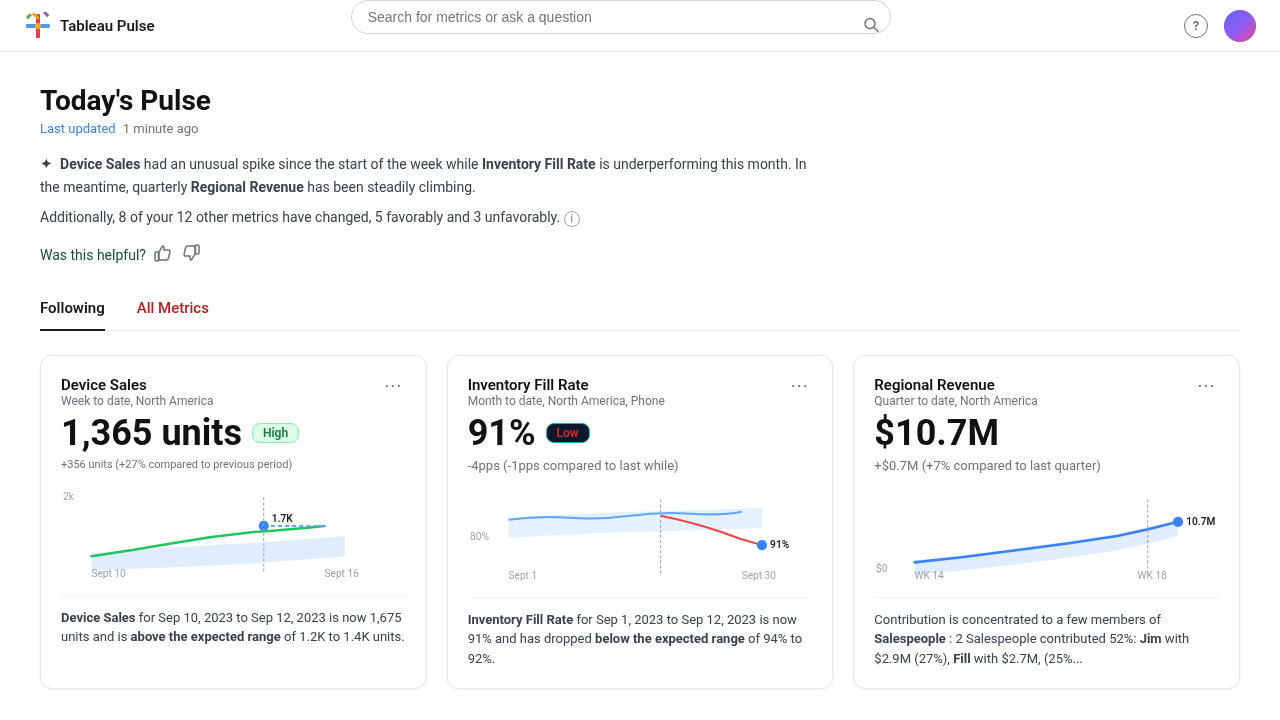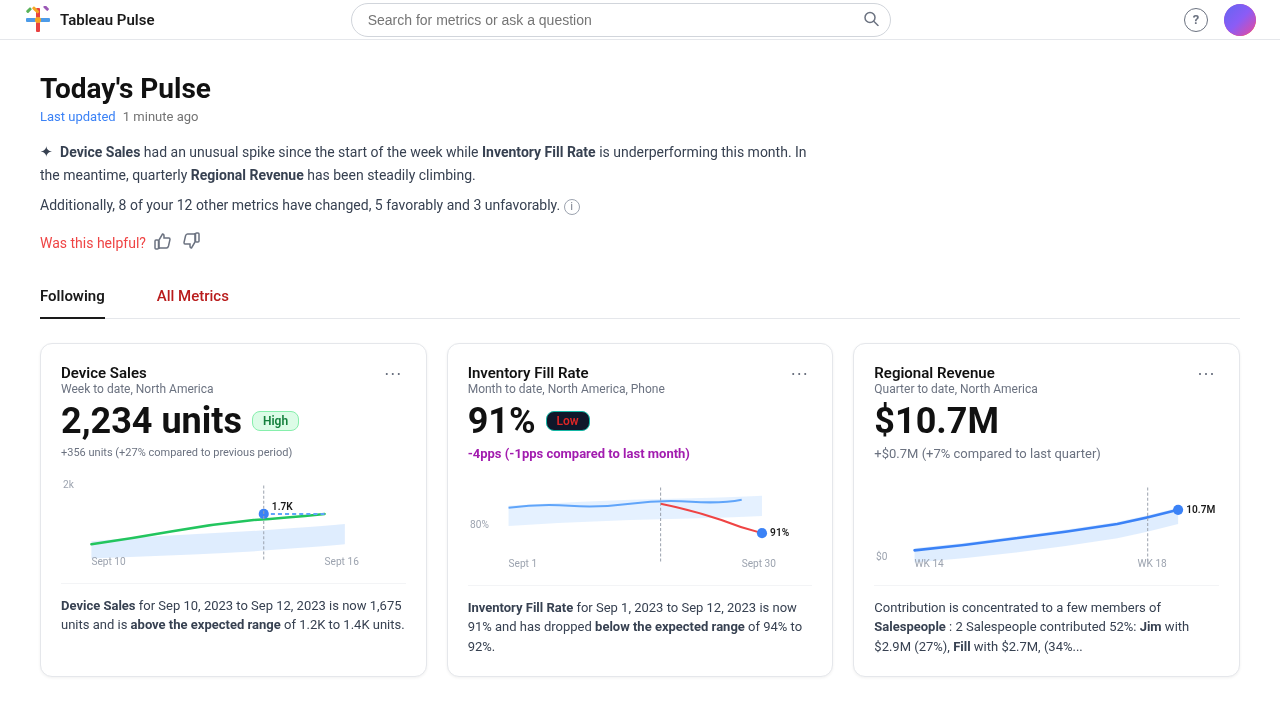--- a/index.html
+++ b/index.html
@@ -6,23 +6,22 @@
     body {
       font-family: -apple-system, BlinkMacSystemFont, 'Segoe UI', Roboto, sans-serif;
       background: #fff;
       color: #1a1a1a;
       font-size: 14px;
     }
 
     
     .header {
       display: flex;
-      align-items: center;
       padding: 0 24px;
-      height: 40px;
+      height: 52px;
       border-bottom: 1px solid #e5e7eb;
       background: #fff;
     }
     .logo-area {
       display: flex;
       align-items: center;
       gap: 8px;
       font-weight: 600;
       font-size: 15px;
       color: #1a1a1a;
@@ -134,35 +133,35 @@
       cursor: pointer;
       vertical-align: middle;
     }
 
     .helpful-row {
       display: flex;
       align-items: center;
       gap: 2px;
       margin-top: 10px;
       font-size: 14px;
-      color: #ef4444;
+      color: #14532d;
     }
     .thumb-btn {
       background: none;
       border: none;
       cursor: pointer;
       padding: 4px;
       font-size: 16px;
       color: #6b7280;
     }
 
     
     .tabs {
       display: flex;
-      gap: 52px;
+      gap: 32px;
       margin-top: 28px;
       border-bottom: 1px solid #e5e7eb;
       margin-bottom: 24px;
       text-align: center;
     }
     .tab {
       padding-bottom: 12px;
       font-size: 15px;
       font-weight: 500;
       color: #b91c1c;
@@ -248,21 +247,21 @@
       font-size: 11px;
       color: #16a34a;
       margin: 4px 0 12px;
     }
     .card-change-positive span { color: #6b7280; }
     .card-change-negative {
       font-size: 13px;
       color: #dc2626;
       margin: 4px 0 12px;
     }
-    .card-change-negative span { color: #a21caf; font-weight: bold; }
+    .card-change-negative span { color: #737373; }
     .card-change-neutral {
       font-size: 13px;
       color: #16a34a;
       margin: 4px 0 12px;
     }
     .card-change-neutral span { color: #6b7280; }
 
     
     .chart-area {
       height: 100px;
@@ -371,21 +370,21 @@
     <div class="card">
       <div class="card-header">
         <div>
           <div class="card-title">Device Sales</div>
           <div class="card-subtitle">Week to date, North America</div>
         </div>
         <button class="dots-btn">···</button>
       </div>
 
       <div class="card-value">
-        <span>2,234 units</span>
+        <span>1,365 units</span>
         <span class="badge badge-high">High</span>
       </div>
       <div class="card-change-positive">
         <span>+356 units</span> <span>(+27% compared to previous period)</span>
       </div>
 
       <div class="chart-area">
         <svg viewBox="0 0 340 90" class="chart">
 
           <text x="2" y="12" font-size="10" fill="#9ca3af">2k</text>
@@ -423,21 +422,21 @@
           <div class="card-subtitle">Month to date, North America, Phone</div>
         </div>
         <button class="dots-btn">···</button>
       </div>
 
       <div class="card-value">
         <span>91%</span>
         <span class="badge badge-low">Low</span>
       </div>
       <div class="card-change-negative">
-        <span>-4pps</span> <span>(-1pps compared to last month)</span>
+        <span>-4pps</span> <span>(-1pps compared to last while)</span>
       </div>
 
       <div class="chart-area">
         <svg viewBox="0 0 340 90" class="chart">
           <text x="2" y="50" font-size="10" fill="#9ca3af">80%</text>
 
           <path d="M40 28 Q100 24 160 22 Q200 21 240 20 Q270 19 290 18 L290 38 Q270 39 240 40 Q200 41 160 42 Q100 44 40 48 Z" fill="#bfdbfe" opacity="0.4"></path>
 
           <path d="M40 30 Q70 26 100 28 Q130 30 160 26 Q190 22 220 24 Q250 26 270 22" stroke="#60a5fa" stroke-width="2" fill="none"></path>
 
@@ -495,18 +494,18 @@
         </svg>
       </div>
 
       <div class="card-description">
         <span>Contribution is concentrated to a few members of </span>
         <b>Salespeople</b>
         <span>: 2 Salespeople contributed 52%: </span>
         <b>Jim</b>
         <span> with $2.9M (27%), </span>
         <b>Fill</b>
-        <span> with $2.7M, (34%...</span>
+        <span> with $2.7M, (25%...</span>
       </div>
     </div>
 
   </div>
 </div>
 
 </body></html>

